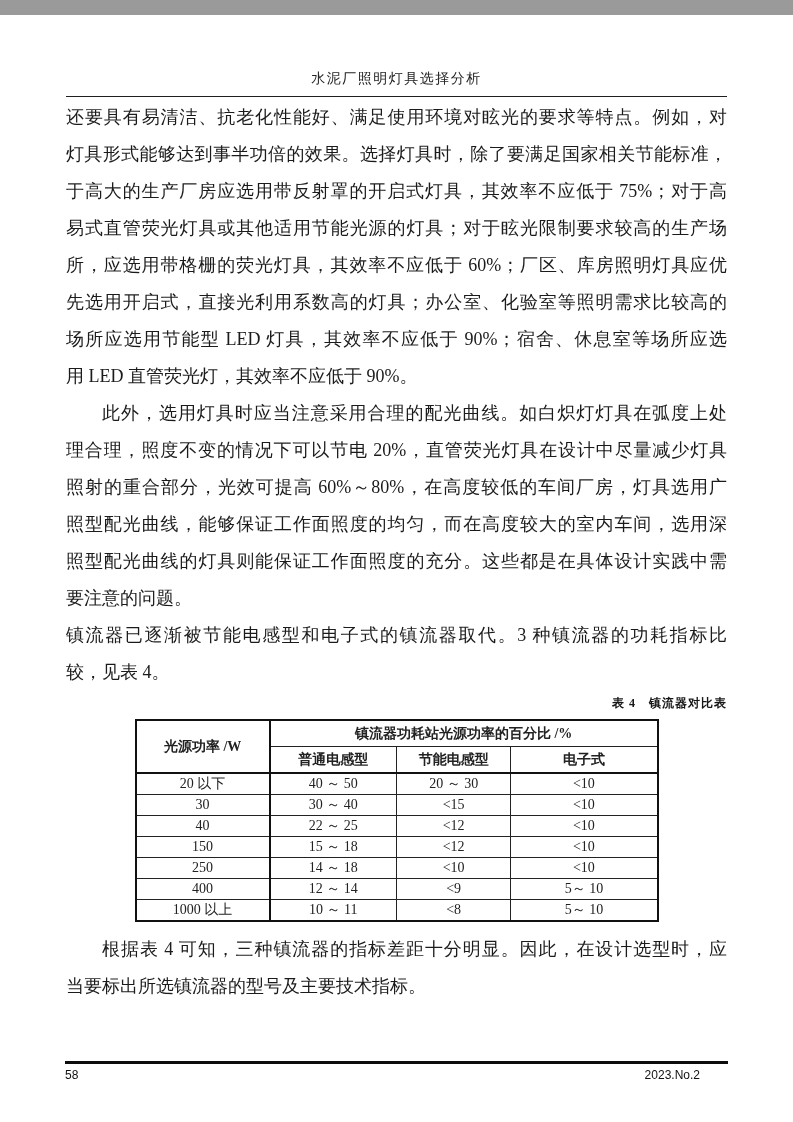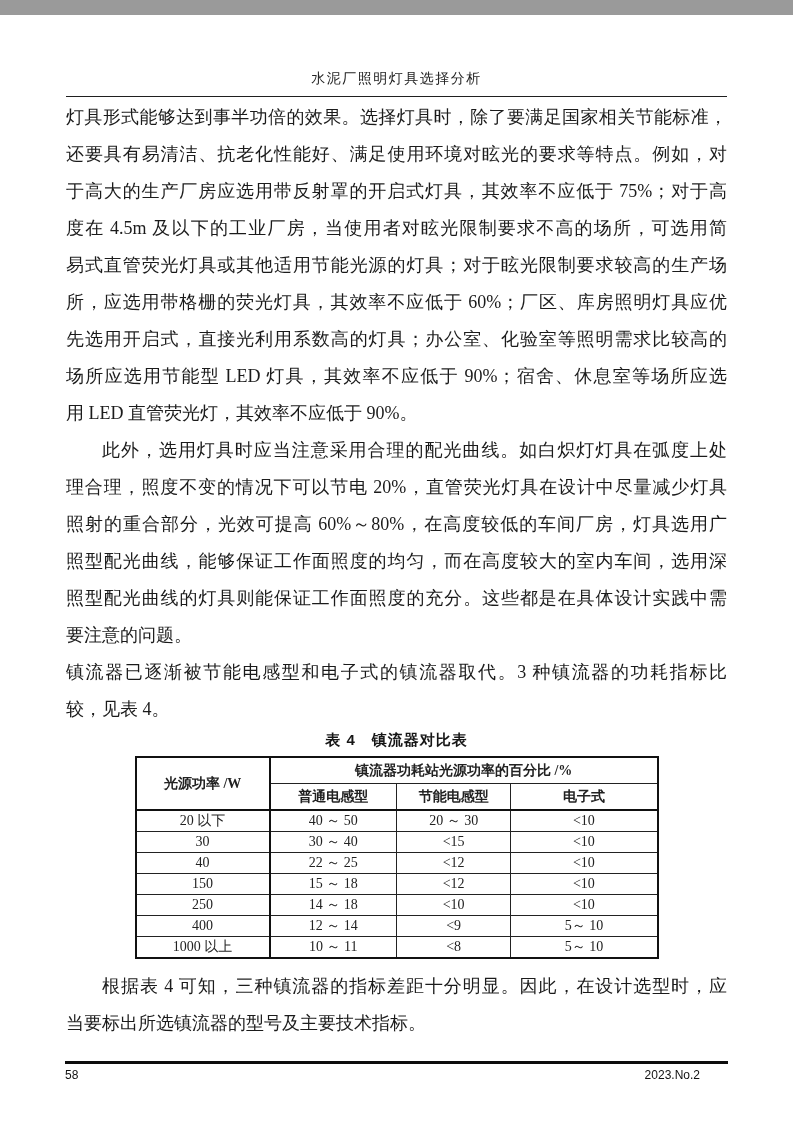--- a/index.html
+++ b/index.html
@@ -40,24 +40,24 @@
     text-align: justify;
     text-align-last: justify;
     white-space: nowrap;
   }
   .line.last { text-align-last: left; white-space: normal; }
   .line.indent { text-indent: 2em; }
 
   
   .table-caption {
     margin: 2px 0 6px 0;
-    text-align: center;
-    font-family: Liberation Sans, sans-serif;
+    text-align: right;
+    font-family: Liberation Serif, serif;
     font-weight: bold;
-    font-size: 15px;
+    font-size: 12px;
     line-height: 20px;
     letter-spacing: 1px;
     color: #161616;
   }
   table.ballast-table {
     width: 524px;
     margin: 0 auto;
     border-collapse: collapse;
     border: 2px solid #111;
     font-size: 14px;
@@ -100,24 +100,23 @@
 <body>
 
 <div class="page">
   <div class="content">
 
     <div class="journal-title">水泥厂照明灯具选择分析</div>
     <hr class="header-rule">
 
     <div class="article-body">
         <div class="paragraph">
+          <div class="line">还要具有易清洁、抗老化性能好、满足使用环境对眩光的要求等特点。例如，对</div>
           <div class="line">灯具形式能够达到事半功倍的效果。选择灯具时，除了要满足国家相关节能标准，</div>
-          <div class="line">还要具有易清洁、抗老化性能好、满足使用环境对眩光的要求等特点。例如，对</div>
           <div class="line">于高大的生产厂房应选用带反射罩的开启式灯具，其效率不应低于 75%；对于高</div>
-          <div class="line">度在 4.5m 及以下的工业厂房，当使用者对眩光限制要求不高的场所，可选用简</div>
           <div class="line">易式直管荧光灯具或其他适用节能光源的灯具；对于眩光限制要求较高的生产场</div>
           <div class="line">所，应选用带格栅的荧光灯具，其效率不应低于 60%；厂区、库房照明灯具应优</div>
           <div class="line">先选用开启式，直接光利用系数高的灯具；办公室、化验室等照明需求比较高的</div>
           <div class="line">场所应选用节能型 LED 灯具，其效率不应低于 90%；宿舍、休息室等场所应选</div>
           <div class="line last">用 LED 直管荧光灯，其效率不应低于 90%。</div>
         </div>
         <div class="paragraph">
           <div class="line indent">此外，选用灯具时应当注意采用合理的配光曲线。如白炽灯灯具在弧度上处</div>
           <div class="line">理合理，照度不变的情况下可以节电 20%，直管荧光灯具在设计中尽量减少灯具</div>
           <div class="line">照射的重合部分，光效可提高 60%～80%，在高度较低的车间厂房，灯具选用广</div>

